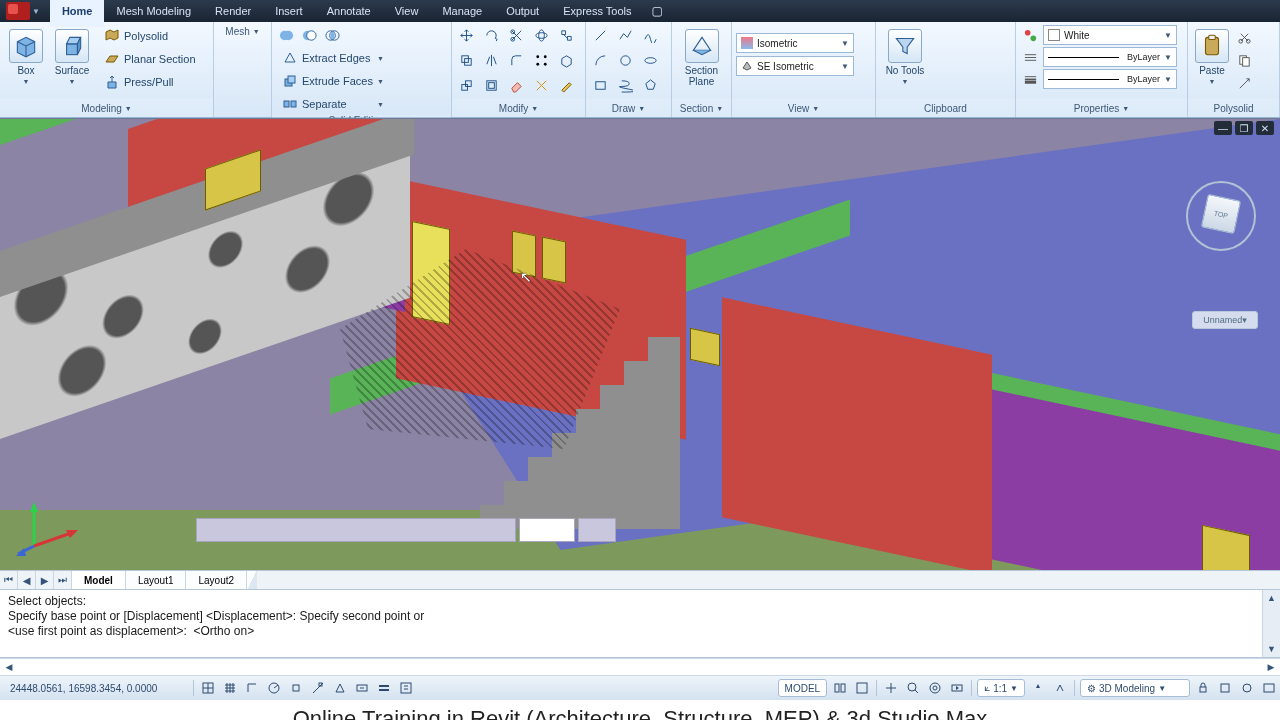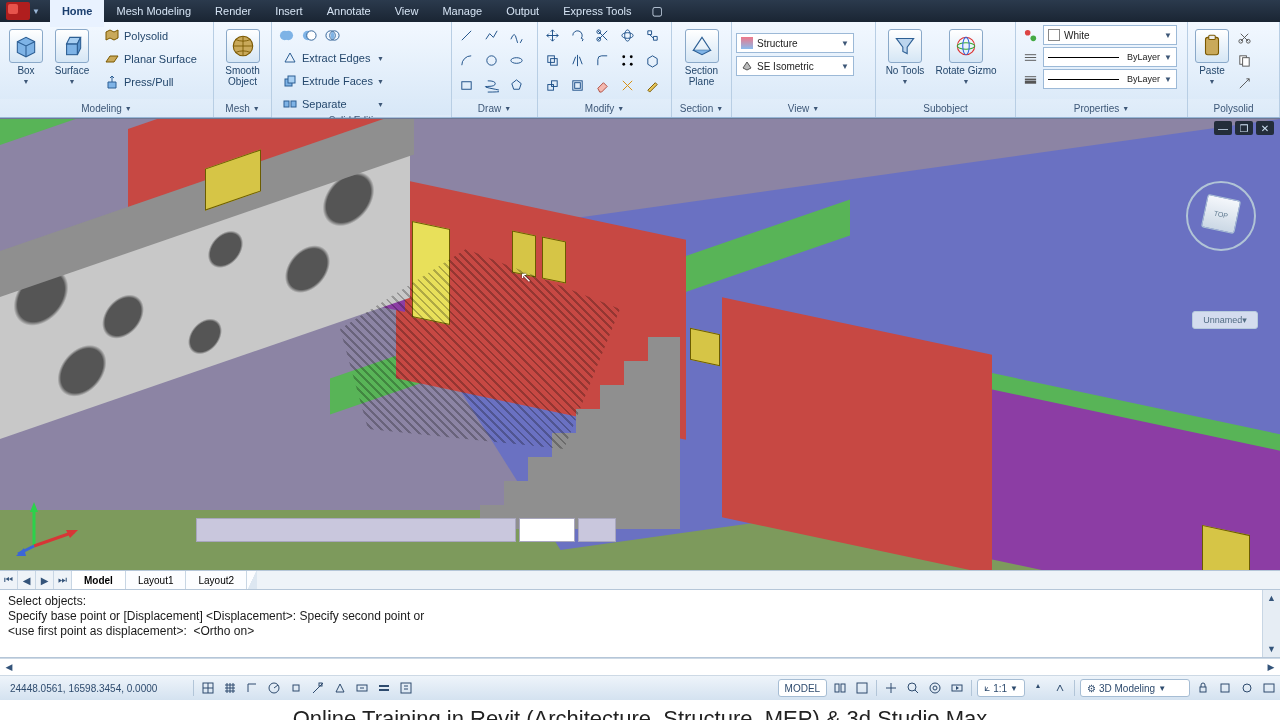--- a/index.html
+++ b/index.html
@@ -141,52 +141,40 @@
               </svg>
             </span>
             <span>Polysolid</span>
           </div>
         <div class="smallrow">
             <span class="smallico">
               <svg viewBox="0 0 16 16">
                 <path d="M2 11L6 5h8l-4 6z" fill="#c9a95a" stroke="#7a5800"></path>
               </svg>
             </span>
-            <span>Planar Surface</span>
+            <span>Planar Section</span>
           </div>
         <div class="smallrow">
             <span class="smallico">
               <svg viewBox="0 0 16 16">
                 <path d="M4 14h8V8H4z" fill="#7eb3e6" stroke="#2d5f94"></path>
                 <path d="M8 8V2m-2 2l2-2 2 2" stroke="#2d5f94" fill="none"></path>
               </svg>
             </span>
             <span>Press/Pull</span>
           </div>
       </div>
     </div>
     <div class="panel-title">
         <span>Modeling</span>
         <span class="chev2">▼</span>
       </div>
   </div>
 
   <div class="panel" style="width:58px">
-    <div class="panel-body">
-      <div class="bigbtn" style="width:50px">
-        <div class="bigico">
-            <svg viewBox="0 0 24 24">
-              <circle cx="12" cy="12" r="9" fill="#c9a95a" stroke="#7a5800"></circle>
-              <path d="M3 12h18M12 3v18M5 6q7 3 14 0M5 18q7-3 14 0" stroke="#7a5800" fill="none" stroke-width=".8"></path>
-            </svg>
-          </div>
-        <span class="lbl" style="white-space:pre">Smooth
-Object</span>
-      </div>
-    </div>
     <div class="panel-title">
         <span>Mesh</span>
         <span class="chev2">▼</span>
       </div>
   </div>
 
   <div class="panel" style="width:180px">
     <div class="panel-body">
       <div class="stack">
         <div style="display:flex;gap:2px">
@@ -236,76 +224,20 @@
                 <rect x="9" y="5" width="5" height="6" fill="#7eb3e6" stroke="#2d5f94"></rect>
               </svg>
             </span>
             <span>Separate</span>
             <span class="chev2" style="margin-left:auto;font-size:7px;color:#3d5777">▼</span>
           </div>
       </div>
     </div>
     <div class="panel-title">
         <span>Solid Editing</span>
-        <span class="chev2">▼</span>
-      </div>
-  </div>
-
-  <div class="panel" style="width:86px">
-    <div class="panel-body">
-        <div class="icongrid">
-      <span class="iconbtn">
-            <svg viewBox="0 0 16 16">
-              <path d="M3 13L13 3" stroke="#1a4d86"></path>
-            </svg>
-          </span>
-      <span class="iconbtn">
-            <svg viewBox="0 0 16 16">
-              <path d="M2 12l4-6 4 4 4-7" stroke="#1a4d86" fill="none"></path>
-            </svg>
-          </span>
-      <span class="iconbtn">
-            <svg viewBox="0 0 16 16">
-              <path d="M2 12q4-10 6 0t6 0" stroke="#1a4d86" fill="none"></path>
-            </svg>
-          </span>
-      <span class="iconbtn">
-            <svg viewBox="0 0 16 16">
-              <path d="M3 13A10 10 0 0113 3" stroke="#1a4d86" fill="none"></path>
-            </svg>
-          </span>
-      <span class="iconbtn">
-            <svg viewBox="0 0 16 16">
-              <circle cx="8" cy="8" r="5" stroke="#1a4d86" fill="none"></circle>
-            </svg>
-          </span>
-      <span class="iconbtn">
-            <svg viewBox="0 0 16 16">
-              <ellipse cx="8" cy="8" rx="6" ry="3" stroke="#1a4d86" fill="none"></ellipse>
-            </svg>
-          </span>
-      <span class="iconbtn">
-            <svg viewBox="0 0 16 16">
-              <rect x="3" y="4" width="10" height="8" stroke="#1a4d86" fill="none"></rect>
-            </svg>
-          </span>
-      <span class="iconbtn">
-            <svg viewBox="0 0 16 16">
-              <path d="M4 3q8 0 8 3t-8 3 8 3-8 3" stroke="#1a4d86" fill="none"></path>
-            </svg>
-          </span>
-      <span class="iconbtn">
-            <svg viewBox="0 0 16 16">
-              <path d="M8 2l5 4-2 6H5L3 6z" stroke="#1a4d86" fill="none"></path>
-            </svg>
-          </span>
-    </div>
-      </div>
-    <div class="panel-title">
-        <span>Draw</span>
         <span class="chev2">▼</span>
       </div>
   </div>
 
   <div class="panel" style="width:134px">
     <div class="panel-body">
         <div class="icongrid5">
       <span class="iconbtn">
             <svg viewBox="0 0 16 16">
               <path d="M8 2v12M2 8h12M8 2l-2 2M8 2l2 2M8 14l-2-2M8 14l2-2M2 8l2-2M2 8l2 2M14 8l-2-2M14 8l-2 2" stroke="#1a4d86"></path>
@@ -388,20 +320,76 @@
           </span>
       <span class="iconbtn">
             <svg viewBox="0 0 16 16">
               <path d="M3 13l8-8 2 2-8 8z" fill="#e7c75a" stroke="#7a5800"></path>
             </svg>
           </span>
     </div>
       </div>
     <div class="panel-title">
         <span>Modify</span>
+        <span class="chev2">▼</span>
+      </div>
+  </div>
+
+  <div class="panel" style="width:86px">
+    <div class="panel-body">
+        <div class="icongrid">
+      <span class="iconbtn">
+            <svg viewBox="0 0 16 16">
+              <path d="M3 13L13 3" stroke="#1a4d86"></path>
+            </svg>
+          </span>
+      <span class="iconbtn">
+            <svg viewBox="0 0 16 16">
+              <path d="M2 12l4-6 4 4 4-7" stroke="#1a4d86" fill="none"></path>
+            </svg>
+          </span>
+      <span class="iconbtn">
+            <svg viewBox="0 0 16 16">
+              <path d="M2 12q4-10 6 0t6 0" stroke="#1a4d86" fill="none"></path>
+            </svg>
+          </span>
+      <span class="iconbtn">
+            <svg viewBox="0 0 16 16">
+              <path d="M3 13A10 10 0 0113 3" stroke="#1a4d86" fill="none"></path>
+            </svg>
+          </span>
+      <span class="iconbtn">
+            <svg viewBox="0 0 16 16">
+              <circle cx="8" cy="8" r="5" stroke="#1a4d86" fill="none"></circle>
+            </svg>
+          </span>
+      <span class="iconbtn">
+            <svg viewBox="0 0 16 16">
+              <ellipse cx="8" cy="8" rx="6" ry="3" stroke="#1a4d86" fill="none"></ellipse>
+            </svg>
+          </span>
+      <span class="iconbtn">
+            <svg viewBox="0 0 16 16">
+              <rect x="3" y="4" width="10" height="8" stroke="#1a4d86" fill="none"></rect>
+            </svg>
+          </span>
+      <span class="iconbtn">
+            <svg viewBox="0 0 16 16">
+              <path d="M4 3q8 0 8 3t-8 3 8 3-8 3" stroke="#1a4d86" fill="none"></path>
+            </svg>
+          </span>
+      <span class="iconbtn">
+            <svg viewBox="0 0 16 16">
+              <path d="M8 2l5 4-2 6H5L3 6z" stroke="#1a4d86" fill="none"></path>
+            </svg>
+          </span>
+    </div>
+      </div>
+    <div class="panel-title">
+        <span>Draw</span>
         <span class="chev2">▼</span>
       </div>
   </div>
 
   <div class="panel" style="width:60px">
     <div class="panel-body">
       <div class="bigbtn" style="width:52px">
         <div class="bigico">
             <svg viewBox="0 0 24 24">
               <path d="M4 16l8-12 8 12z" fill="none" stroke="#2d5f94"></path>
@@ -416,21 +404,21 @@
         <span>Section</span>
         <span class="chev2">▼</span>
       </div>
   </div>
 
   <div class="panel" style="width:144px">
     <div class="panel-body">
         <div class="stack" style="gap:3px;padding-top:8px">
       <div class="combo">
             <span class="sw" style="background:linear-gradient(#e78,#8be)"></span>
-            <span>Structure</span>
+            <span>Isometric</span>
             <span class="arr">▼</span>
           </div>
       <div class="combo">
             <span class="sw"><svg viewBox="0 0 12 12">
                 <path d="M2 8l4-6 4 6-4 2z" fill="#bbb" stroke="#555"></path>
               </svg></span>
             <span>SE Isometric</span>
             <span class="arr">▼</span>
           </div>
     </div>
@@ -445,34 +433,23 @@
     <div class="panel-body">
       <div class="bigbtn" style="width:50px">
         <div class="bigico">
             <svg viewBox="0 0 24 24">
               <path d="M4 5h16l-6 8v6l-4-2v-4z" fill="#bcd5ee" stroke="#2d5f94"></path>
             </svg>
           </div>
         <span class="lbl">No Tools</span>
         <span class="chev2" style="font-size:7px;color:#3d5777">▼</span>
       </div>
-      <div class="bigbtn" style="width:68px">
-        <div class="bigico">
-            <svg viewBox="0 0 24 24">
-              <circle cx="12" cy="12" r="8" fill="none" stroke="#d33"></circle>
-              <ellipse cx="12" cy="12" rx="8" ry="3" fill="none" stroke="#3a3"></ellipse>
-              <ellipse cx="12" cy="12" rx="3" ry="8" fill="none" stroke="#36d"></ellipse>
-            </svg>
-          </div>
-        <span class="lbl">Rotate Gizmo</span>
-        <span class="chev2" style="font-size:7px;color:#3d5777">▼</span>
-      </div>
-    </div>
-    <div class="panel-title">
-        <span>Subobject</span>
+    </div>
+    <div class="panel-title">
+        <span>Clipboard</span>
       </div>
   </div>
 
   <div class="panel" style="width:172px">
     <div class="panel-body">
       <div class="stack" style="gap:1px">
         <span class="iconbtn">
             <svg viewBox="0 0 16 16">
               <circle cx="5" cy="5" r="3" fill="#d44"></circle>
               <circle cx="11" cy="11" r="3" fill="#4a4"></circle>

